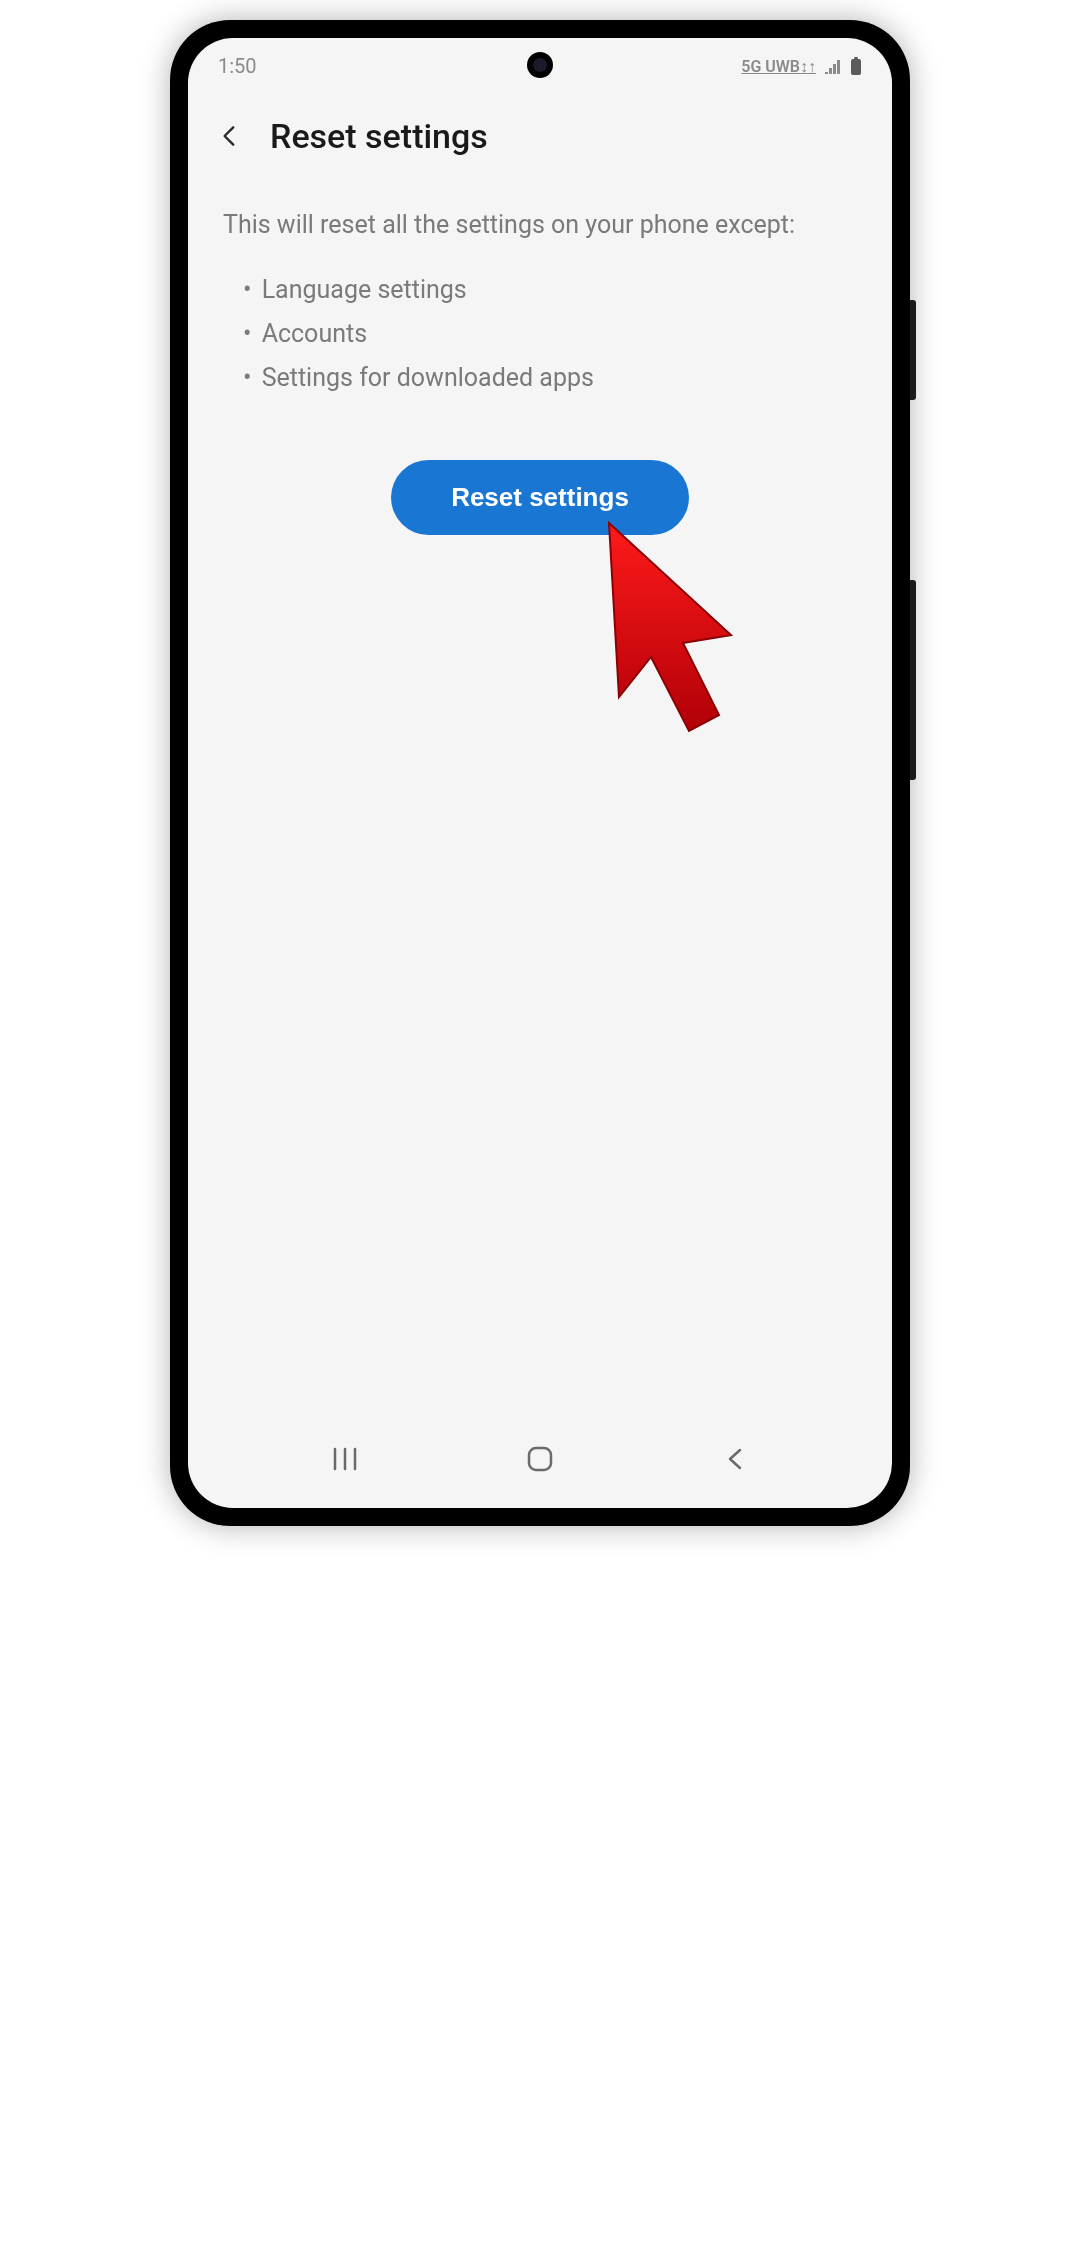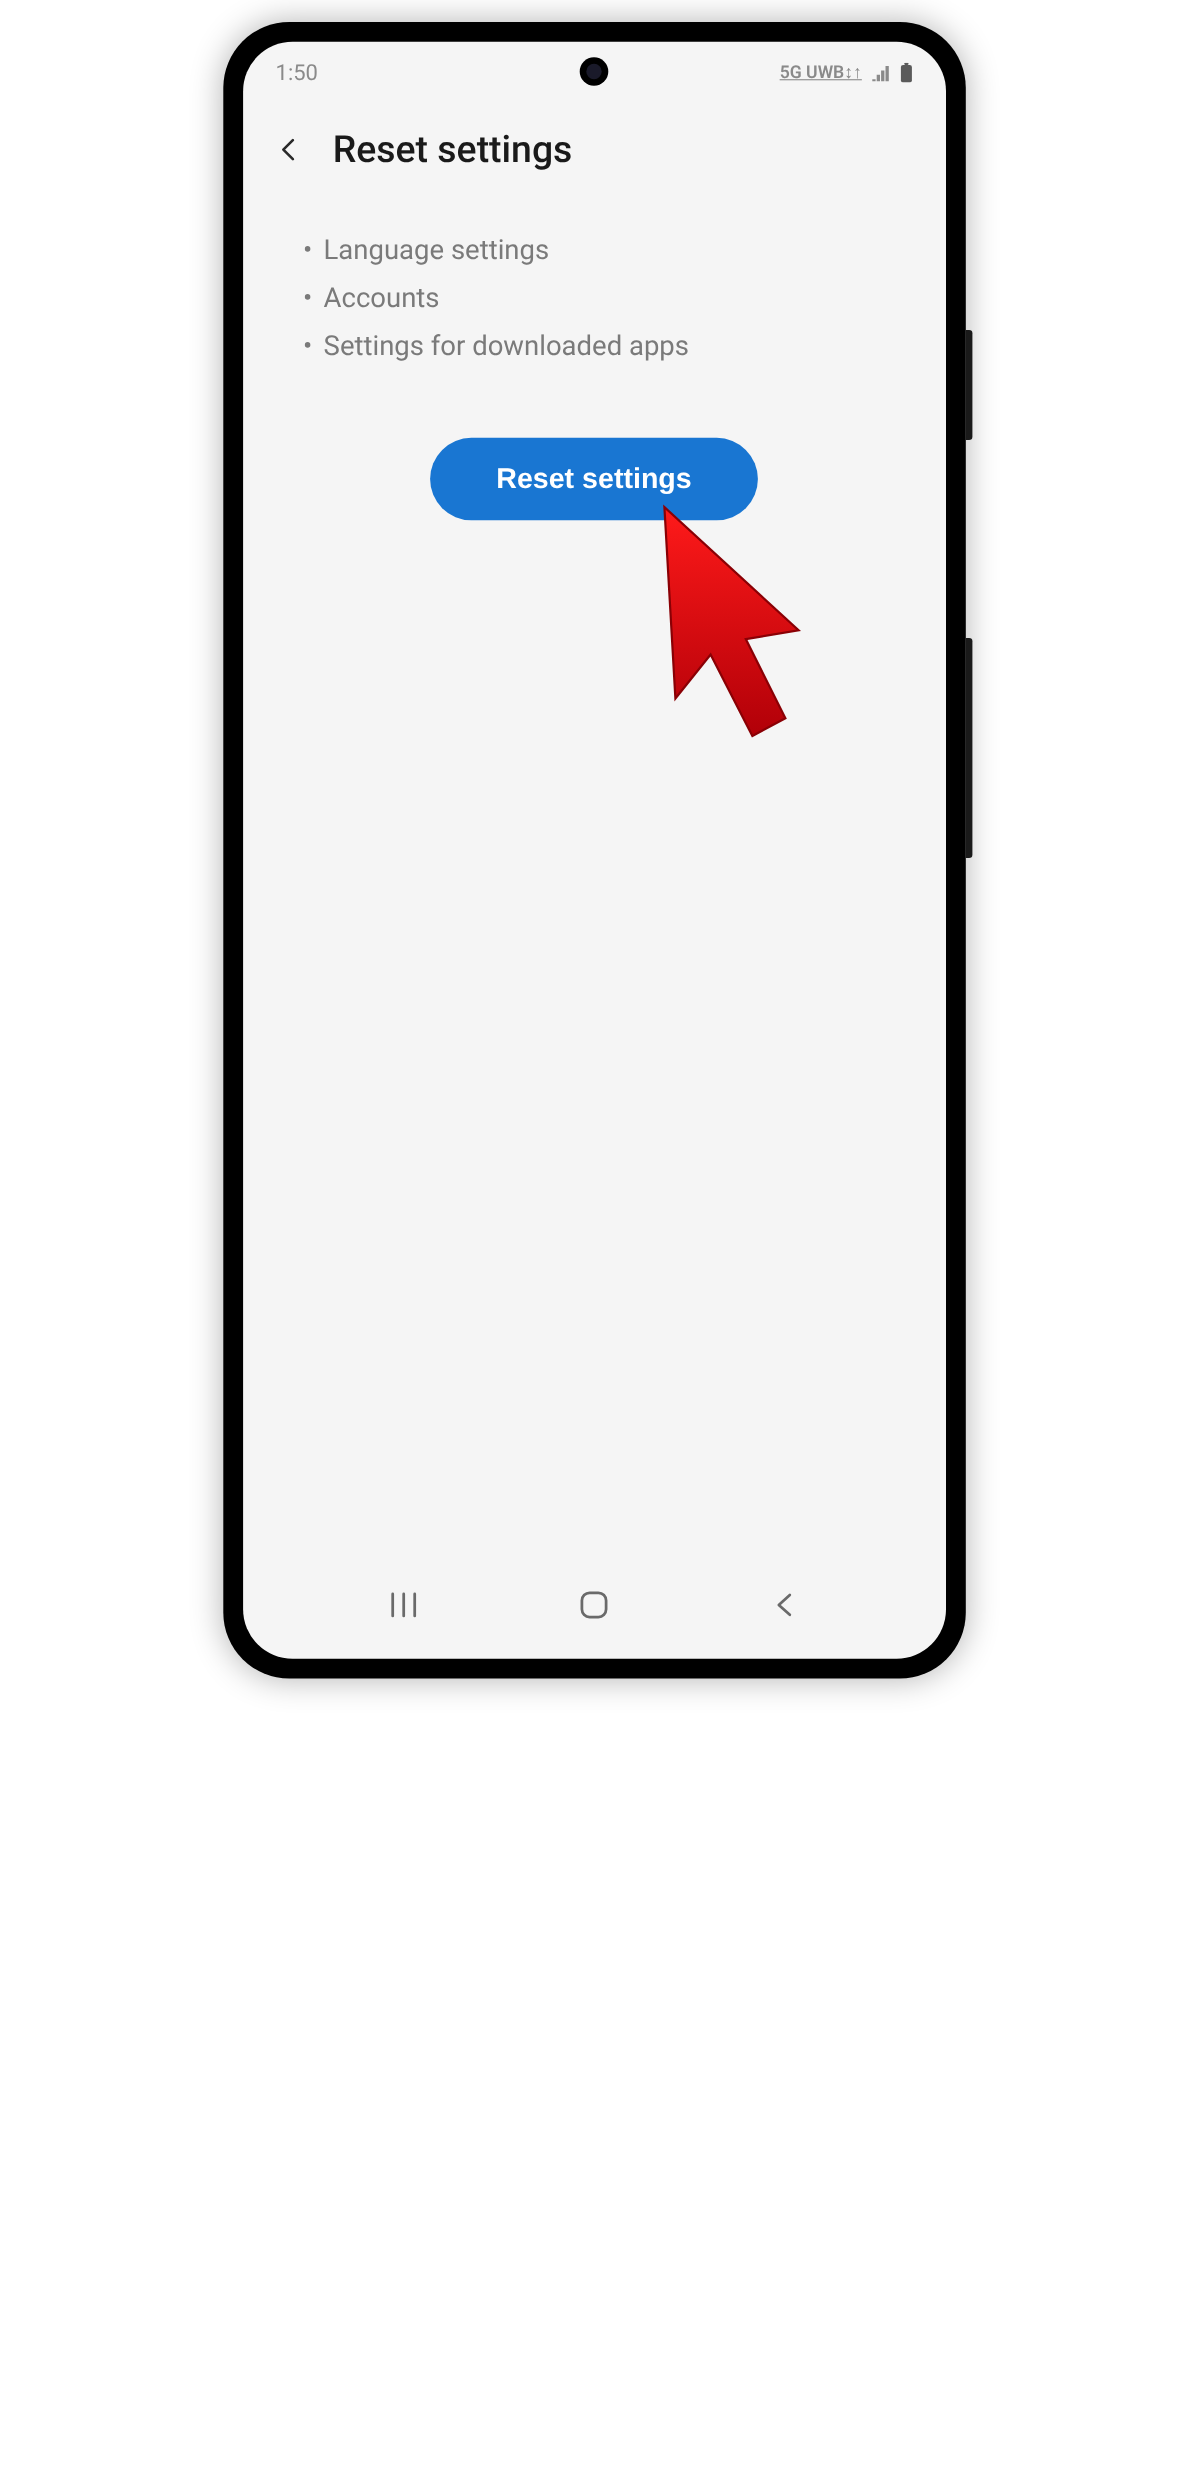--- a/index.html
+++ b/index.html
@@ -6,21 +6,21 @@
     body {
       background: #ffffff;
       font-family: -apple-system, BlinkMacSystemFont, 'Segoe UI', Roboto, sans-serif;
       display: flex;
       justify-content: center;
       align-items: flex-start;
       min-height: 100vh;
       padding: 20px;
     }
     .phone-frame {
-      width: 675px;
+      width: 740px;
       background: #000;
       border-radius: 60px;
       padding: 18px;
       position: relative;
       box-shadow: 0 0 30px rgba(0,0,0,0.3);
     }
     .phone-side-button {
       position: absolute;
       right: -6px;
       width: 6px;
@@ -196,20 +196,21 @@
     <div class="app-header">
       <div class="back-btn">
         <svg width="26" height="26" viewBox="0 0 24 24">
           <path d="M15 4l-8 8 8 8" stroke="#2a2a2a" stroke-width="2.2" fill="none" stroke-linecap="round" stroke-linejoin="round"></path>
         </svg>
       </div>
       <h1 class="page-title">Reset settings</h1>
     </div>
 
     <div class="content">
+      <p class="description">This will reset all the settings on your phone except:</p>
       <ul class="exception-list">
         <li>Language settings</li>
         <li>Accounts</li>
         <li>Settings for downloaded apps</li>
       </ul>
 
       <div class="button-wrap">
         <button class="reset-button">Reset settings</button>
         <svg class="cursor-arrow" viewBox="0 0 160 240">
           <defs>

